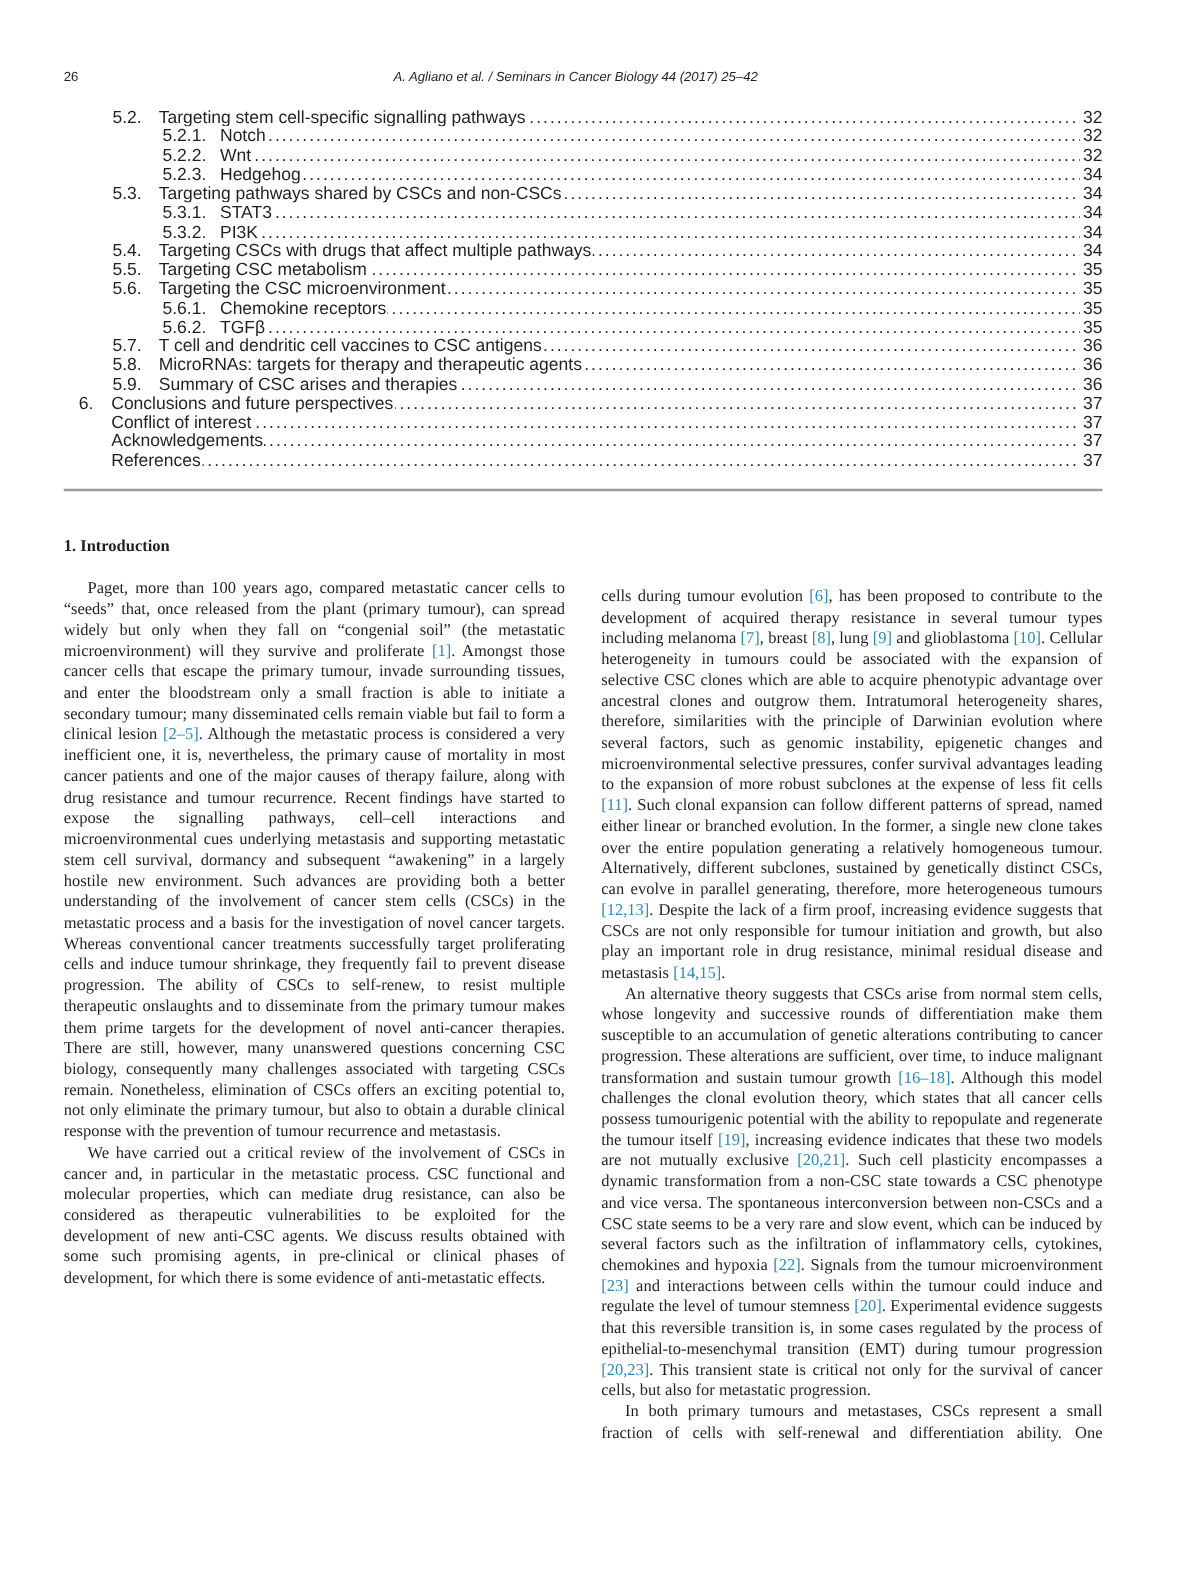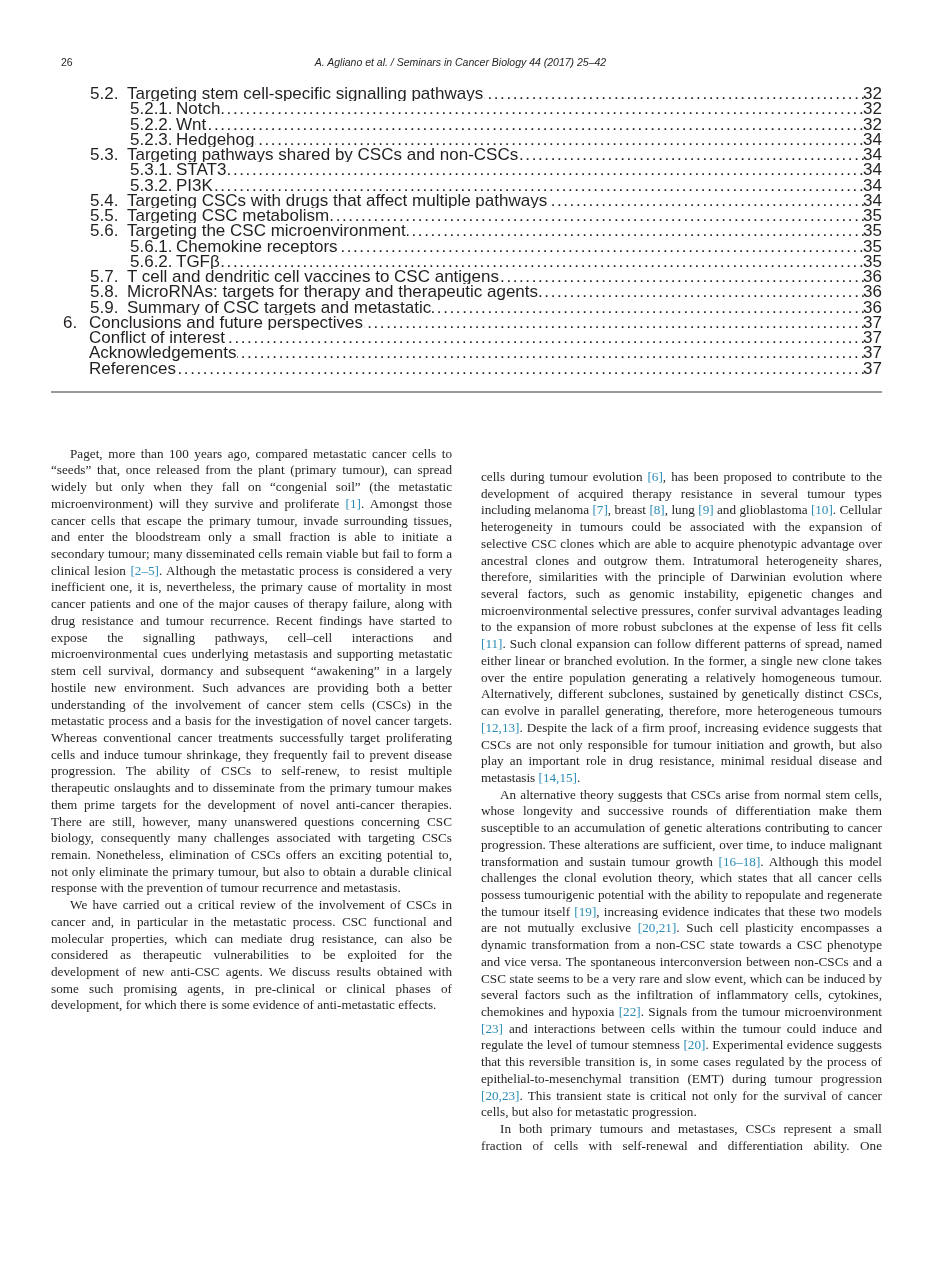--- a/index.html
+++ b/index.html
@@ -1,24 +1,24 @@
 <!DOCTYPE html>
 <html><head>
 <meta charset="utf-8">
 <style>
   html, body { margin:0; padding:0; background:#ffffff; }
   body { width:950px; height:1267px; position:relative; overflow:hidden;
          font-family:"Liberation Serif", "DejaVu Serif", serif; color:#231f20; }
   .running-head { position:absolute; top:56px; left:51px; width:831px; height:16px;
          font-family:"Liberation Sans", "DejaVu Sans", sans-serif; font-size:10.5px; }
-  .running-head .pnum { position:absolute; left:10px; top:0; }
+  .running-head .pnum { position:absolute; left:0; top:0; }
   .running-head .journal { position:absolute; left:0; right:12px; top:0; text-align:center; font-style:italic; }
 
   .toc { position:absolute; top:86px; left:51px; width:831px;
-         font-family:"Liberation Sans", "DejaVu Sans", sans-serif; font-size:17px; }
+         font-family:"Liberation Sans", "DejaVu Sans", sans-serif; font-size:14px; }
   .toc-row { position:relative; height:15.25px; line-height:15.25px; }
   .toc-num { position:absolute; top:0; }
   .toc-text { position:absolute; top:0; right:18px; overflow:hidden; white-space:nowrap; }
   .toc-text .label { background:#fff; padding-right:1px; }
   .toc-text .dots { position:absolute; left:0; right:0; top:0; z-index:-1; white-space:nowrap; overflow:hidden; letter-spacing:1.6px; }
   .toc-text .inner { position:relative; z-index:1; }
   .toc-page { position:absolute; right:0; top:0; text-align:center; }
   .lvl0 .toc-num { left:12px; } .lvl0 .toc-text { left:38px; }
   .lvl1 .toc-num { left:39px; } .lvl1 .toc-text { left:76px; }
   .lvl2 .toc-num { left:79px; } .lvl2 .toc-text { left:125px; }
@@ -111,21 +111,21 @@
       <span class="toc-text" style="isolation: isolate;"><span class="dots">..........................................................................................................................................................................................................................</span><span class="inner"><span class="label">T cell and dendritic cell vaccines to CSC antigens</span></span></span>
       <span class="toc-page">36</span>
     </div>
     <div class="toc-row lvl1">
       <span class="toc-num">5.8.</span>
       <span class="toc-text" style="isolation: isolate;"><span class="dots">..........................................................................................................................................................................................................................</span><span class="inner"><span class="label">MicroRNAs: targets for therapy and therapeutic agents</span></span></span>
       <span class="toc-page">36</span>
     </div>
     <div class="toc-row lvl1">
       <span class="toc-num">5.9.</span>
-      <span class="toc-text" style="isolation: isolate;"><span class="dots">..........................................................................................................................................................................................................................</span><span class="inner"><span class="label">Summary of CSC targets and metastatic</span></span></span>
+      <span class="toc-text" style="isolation: isolate;"><span class="dots">..........................................................................................................................................................................................................................</span><span class="inner"><span class="label">Summary of CSC arises and therapies</span></span></span>
       <span class="toc-page">36</span>
     </div>
     <div class="toc-row lvl0">
       <span class="toc-num">6.</span>
       <span class="toc-text" style="isolation: isolate;"><span class="dots">..........................................................................................................................................................................................................................</span><span class="inner"><span class="label">Conclusions and future perspectives</span></span></span>
       <span class="toc-page">37</span>
     </div>
     <div class="toc-row lvlx">
       <span class="toc-text" style="isolation: isolate;"><span class="dots">..........................................................................................................................................................................................................................</span><span class="inner"><span class="label">Conflict of interest</span></span></span>
       <span class="toc-page">37</span>
@@ -136,20 +136,21 @@
     </div>
     <div class="toc-row lvlx">
       <span class="toc-text" style="isolation: isolate;"><span class="dots">..........................................................................................................................................................................................................................</span><span class="inner"><span class="label">References</span></span></span>
       <span class="toc-page">37</span>
     </div>
   </div>
 
 <div class="separator"></div>
 
 <div class="col col-left">
+  <h2>1.  Introduction</h2>
   <div class="sec-gap-after"></div>
   <p>Paget, more than 100 years ago, compared metastatic cancer cells to “seeds” that, once released from the plant (primary tumour), can spread widely but only when they fall on “congenial soil” (the metastatic microenvironment) will they survive and proliferate <span class="cite" style="color: rgb(42, 139, 180);">[1]</span>. Amongst those cancer cells that escape the primary tumour, invade surrounding tissues, and enter the bloodstream only a small fraction is able to initiate a secondary tumour; many disseminated cells remain viable but fail to form a clinical lesion <span class="cite" style="color: rgb(42, 139, 180);">[2–5]</span>. Although the metastatic process is considered a very inefficient one, it is, nevertheless, the primary cause of mortality in most cancer patients and one of the major causes of therapy failure, along with drug resistance and tumour recurrence. Recent findings have started to expose the signalling pathways, cell–cell interactions and microenvironmental cues underlying metastasis and supporting metastatic stem cell survival, dormancy and subsequent “awakening” in a largely hostile new environment. Such advances are providing both a better understanding of the involvement of cancer stem cells (CSCs) in the metastatic process and a basis for the investigation of novel cancer targets. Whereas conventional cancer treatments successfully target proliferating cells and induce tumour shrinkage, they frequently fail to prevent disease progression. The ability of CSCs to self-renew, to resist multiple therapeutic onslaughts and to disseminate from the primary tumour makes them prime targets for the development of novel anti-cancer therapies. There are still, however, many unanswered questions concerning CSC biology, consequently many challenges associated with targeting CSCs remain. Nonetheless, elimination of CSCs offers an exciting potential to, not only eliminate the primary tumour, but also to obtain a durable clinical response with the prevention of tumour recurrence and metastasis.</p>
   <p>We have carried out a critical review of the involvement of CSCs in cancer and, in particular in the metastatic process. CSC functional and molecular properties, which can mediate drug resistance, can also be considered as therapeutic vulnerabilities to be exploited for the development of new anti-CSC agents. We discuss results obtained with some such promising agents, in pre-clinical or clinical phases of development, for which there is some evidence of anti-metastatic effects.</p>
   <div class="sec-gap-before"></div>
   <div class="sec-gap-before" style="height:8px"></div>
   <div class="sec-gap-after"></div>
 </div>
 
 <div class="col col-right">
   <p class="noindent">cells during tumour evolution <span class="cite" style="color: rgb(42, 139, 180);">[6]</span>, has been proposed to contribute to the development of acquired therapy resistance in several tumour types including melanoma <span class="cite" style="color: rgb(42, 139, 180);">[7]</span>, breast <span class="cite" style="color: rgb(42, 139, 180);">[8]</span>, lung <span class="cite" style="color: rgb(42, 139, 180);">[9]</span> and glioblastoma <span class="cite" style="color: rgb(42, 139, 180);">[10]</span>. Cellular heterogeneity in tumours could be associated with the expansion of selective CSC clones which are able to acquire phenotypic advantage over ancestral clones and outgrow them. Intratumoral heterogeneity shares, therefore, similarities with the principle of Darwinian evolution where several factors, such as genomic instability, epigenetic changes and microenvironmental selective pressures, confer survival advantages leading to the expansion of more robust subclones at the expense of less fit cells <span class="cite" style="color: rgb(42, 139, 180);">[11]</span>. Such clonal expansion can follow different patterns of spread, named either linear or branched evolution. In the former, a single new clone takes over the entire population generating a relatively homogeneous tumour. Alternatively, different subclones, sustained by genetically distinct CSCs, can evolve in parallel generating, therefore, more heterogeneous tumours <span class="cite" style="color: rgb(42, 139, 180);">[12,13]</span>. Despite the lack of a firm proof, increasing evidence suggests that CSCs are not only responsible for tumour initiation and growth, but also play an important role in drug resistance, minimal residual disease and metastasis <span class="cite" style="color: rgb(42, 139, 180);">[14,15]</span>.</p>

